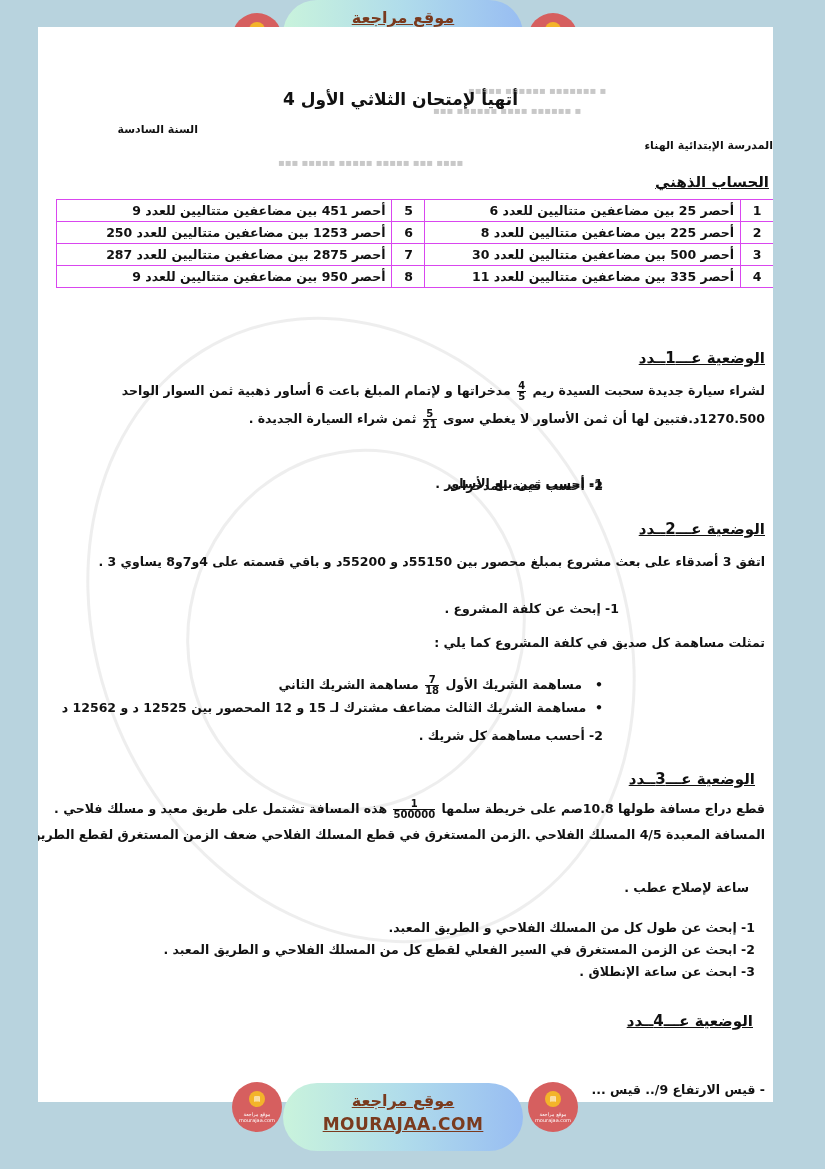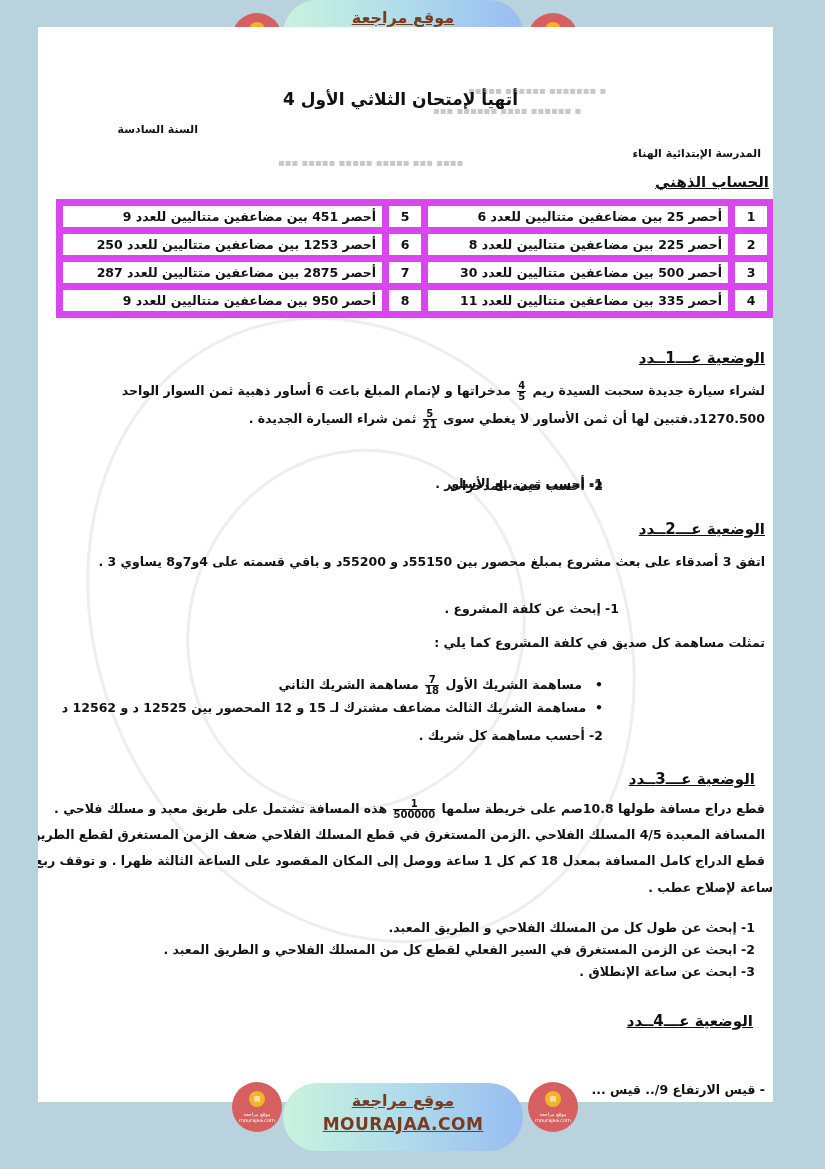--- a/index.html
+++ b/index.html
@@ -25,21 +25,21 @@
   .faint { color:#c8c8c8; font-size:10px; }
   .watermark {
     position:absolute; border:3px solid rgba(160,160,160,0.18); border-radius:50%;
   }
   table.mental {
     position:absolute; left:18px; top:172px; width:718px;
     border-collapse:collapse; direction:rtl;
     font-size:12.5px; font-weight:bold;
   }
   table.mental td {
-    border:7px solid #d946ef; height:21px; padding:0 6px; white-space:nowrap;
+    border:1px solid #d946ef; height:21px; padding:0 6px; white-space:nowrap;
   }
   table.mental td.num { width:20px; text-align:center; }
   .frac { display:inline-block; vertical-align:middle; text-align:center; font-size:10px; line-height:10px; margin:0 2px; }
   .frac .n { display:block; border-bottom:1px solid #111; padding:0 1px; }
   .frac .d { display:block; }
 
   
   .badge-pill {
     position:absolute; width:240px; height:68px; border-radius:34px;
     background:linear-gradient(90deg,#c9f3dc 0%,#b0dceb 50%,#98bdf2 100%);
@@ -82,21 +82,21 @@
 
     <div class="watermark" style="left:60px; top:280px; width:520px; height:640px; transform:rotate(-25deg);"></div>
     <div class="watermark" style="left:150px; top:420px; width:330px; height:360px; transform:rotate(20deg);"></div>
 
     <div class="abs faint" style="left:430px; top:58px;">▪ ▪▪▪▪▪▪▪ ▪▪▪▪▪▪ ▪▪▪▪▪</div>
     <div class="abs faint" style="left:395px; top:78px;">▪ ▪▪▪▪▪▪ ▪▪▪▪ ▪▪▪▪▪▪ ▪▪▪</div>
     <div class="abs faint" style="left:240px; top:130px;">▪▪▪▪ ▪▪▪ ▪▪▪▪▪ ▪▪▪▪▪ ▪▪▪▪▪ ▪▪▪</div>
 
     <div class="abs title" style="right:255px; top:62px;">أتهيأ لإمتحان الثلاثي الأول 4</div>
     <div class="abs small" style="right:575px; top:96px;text-align:right;">السنة السادسة</div>
-    <div class="abs small" style="right:12px; top:112px;margin-top:8px;">المدرسة الإبتدائية الهناء</div>
+    <div class="abs small" style="right:0; top:112px;">المدرسة الإبتدائية الهناء</div>
 
     <div class="abs heading" style="right:4px; top:146px;">الحساب الذهني</div>
     <table class="mental">
       <tbody>
           <tr>
         <td class="num">1</td>
         <td>أحصر 25 بين مضاعفين متتاليين للعدد 6</td>
         <td class="num">5</td>
         <td>أحصر 451 بين مضاعفين متتاليين للعدد 9</td>
       </tr>
@@ -150,22 +150,21 @@
     </div>
     <div class="abs p" style="right:170px; top:701px;">2- أحسب مساهمة كل شريك .</div>
 
     <div class="abs heading" style="right:18px; top:743px;">الوضعية عـــ3ــدد</div>
     <div class="abs p" style="right:8px; top:772px;">
       <span>قطع دراج مسافة طولها 10.8صم على خريطة سلمها</span>
       <span class="frac"><span class="n">1</span><span class="d">500000</span></span>
       <span>هذه المسافة تشتمل على طريق معبد و مسلك فلاحي .</span>
     </div>
     <div class="abs p" style="right:8px; top:800px;">المسافة المعبدة 4/5 المسلك الفلاحي .الزمن المستغرق في قطع المسلك الفلاحي ضعف الزمن المستغرق لقطع الطريق المعبد</div>
-    <div class="abs p" style="right:8px; top:826px;">قطع الدراج كامل المسافة بمعدل 18 كم كل 1 ساعة ووصل إلى المكان المقصود على الساعة الثالثة ظهرا . و توقف ربع</div>
-    <div class="abs p" style="right:0; top:853px;">ساعة لإصلاح عطب .</div>
+    <div class="abs p" style="right:24px; top:853px;">ساعة لإصلاح عطب .</div>
     <div class="abs p" style="right:18px; top:893px;">1- إبحث عن طول كل من المسلك الفلاحي و الطريق المعبد.</div>
     <div class="abs p" style="right:18px; top:915px;">2- ابحث عن الزمن المستغرق في السير الفعلي لقطع كل من المسلك الفلاحي و الطريق المعبد .</div>
     <div class="abs p" style="right:18px; top:937px;">3- ابحث عن ساعة الإنطلاق .</div>
 
     <div class="abs heading" style="right:20px; top:985px;">الوضعية عـــ4ــدد</div>
     <div class="abs p" style="right:8px; top:1055px;">- قيس الارتفاع 9/.. قيس ...</div>
 
   </div>
 </div>
 

